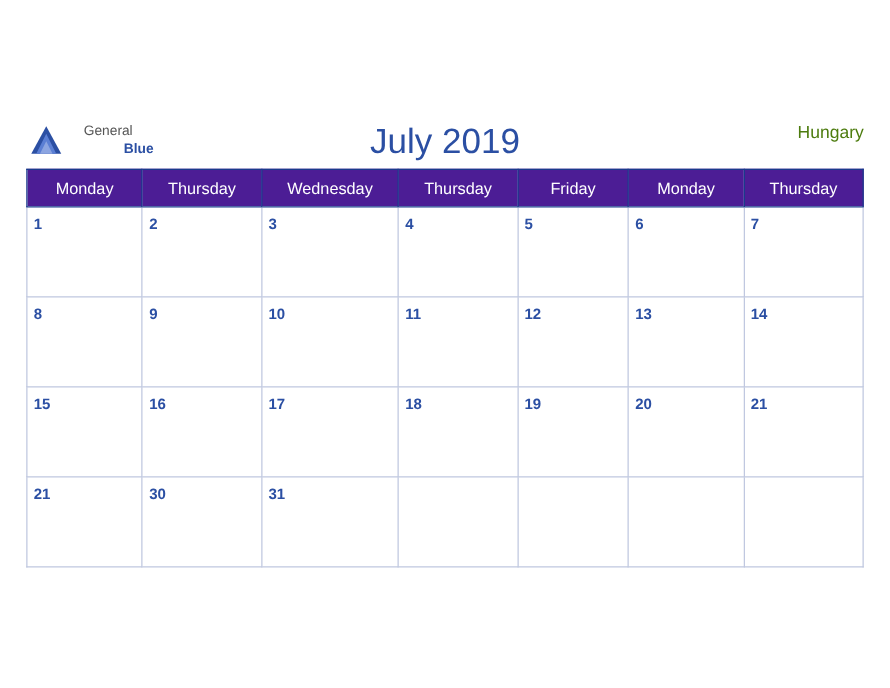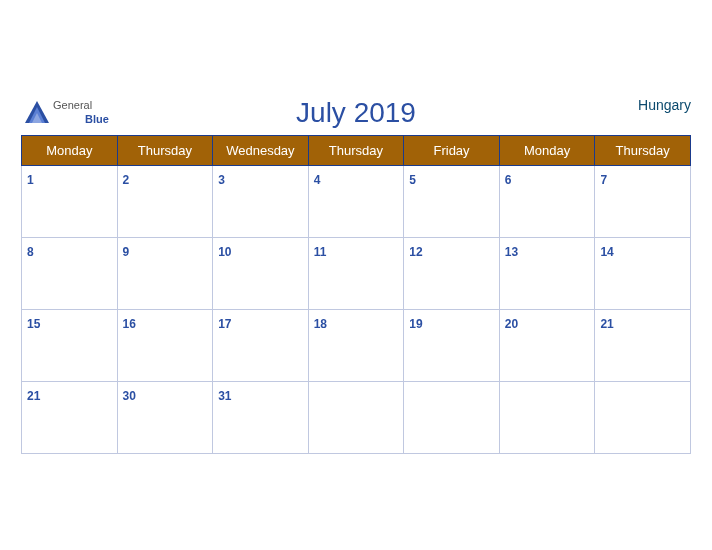--- a/index.html
+++ b/index.html
@@ -37,31 +37,31 @@
       top: 0;
       display: flex;
       flex-direction: column;
       align-items: flex-start;
     }
     .country-label {
       position: absolute;
       right: 0;
       top: 0;
       font-size: 14px;
-      color: #0c4a6e;
+      color: #4d7c0f;
     }
     .calendar-table {
       width: 100%;
       border-collapse: collapse;
     }
     .calendar-table th {
-      background-color: #a16207;
+      background-color: #4c1d95;
       color: white;
       text-align: center;
-      padding: 7px 10px;
+      padding: 7px 20px;
       font-size: 13px;
       font-weight: normal;
       border: 1px solid #1a3a8c;
     }
     .calendar-table td {
       border: 1px solid #c0c8e0;
       vertical-align: top;
       padding: 4px 5px;
       height: 72px;
       width: 14.28%;
@@ -72,21 +72,21 @@
       color: #2b4fa3;
       font-weight: bold;
     }
     .empty-cell {
       background: #fff;
     }
     
     .logo-container {
       display: flex;
       align-items: center;
-      gap: 0;
+      gap: 14px;
     }
     .logo-svg-area {
       width: 32px;
       height: 32px;
     }
     .logo-words {
       display: flex;
       flex-direction: column;
       font-size: 11px;
       line-height: 1.2;

